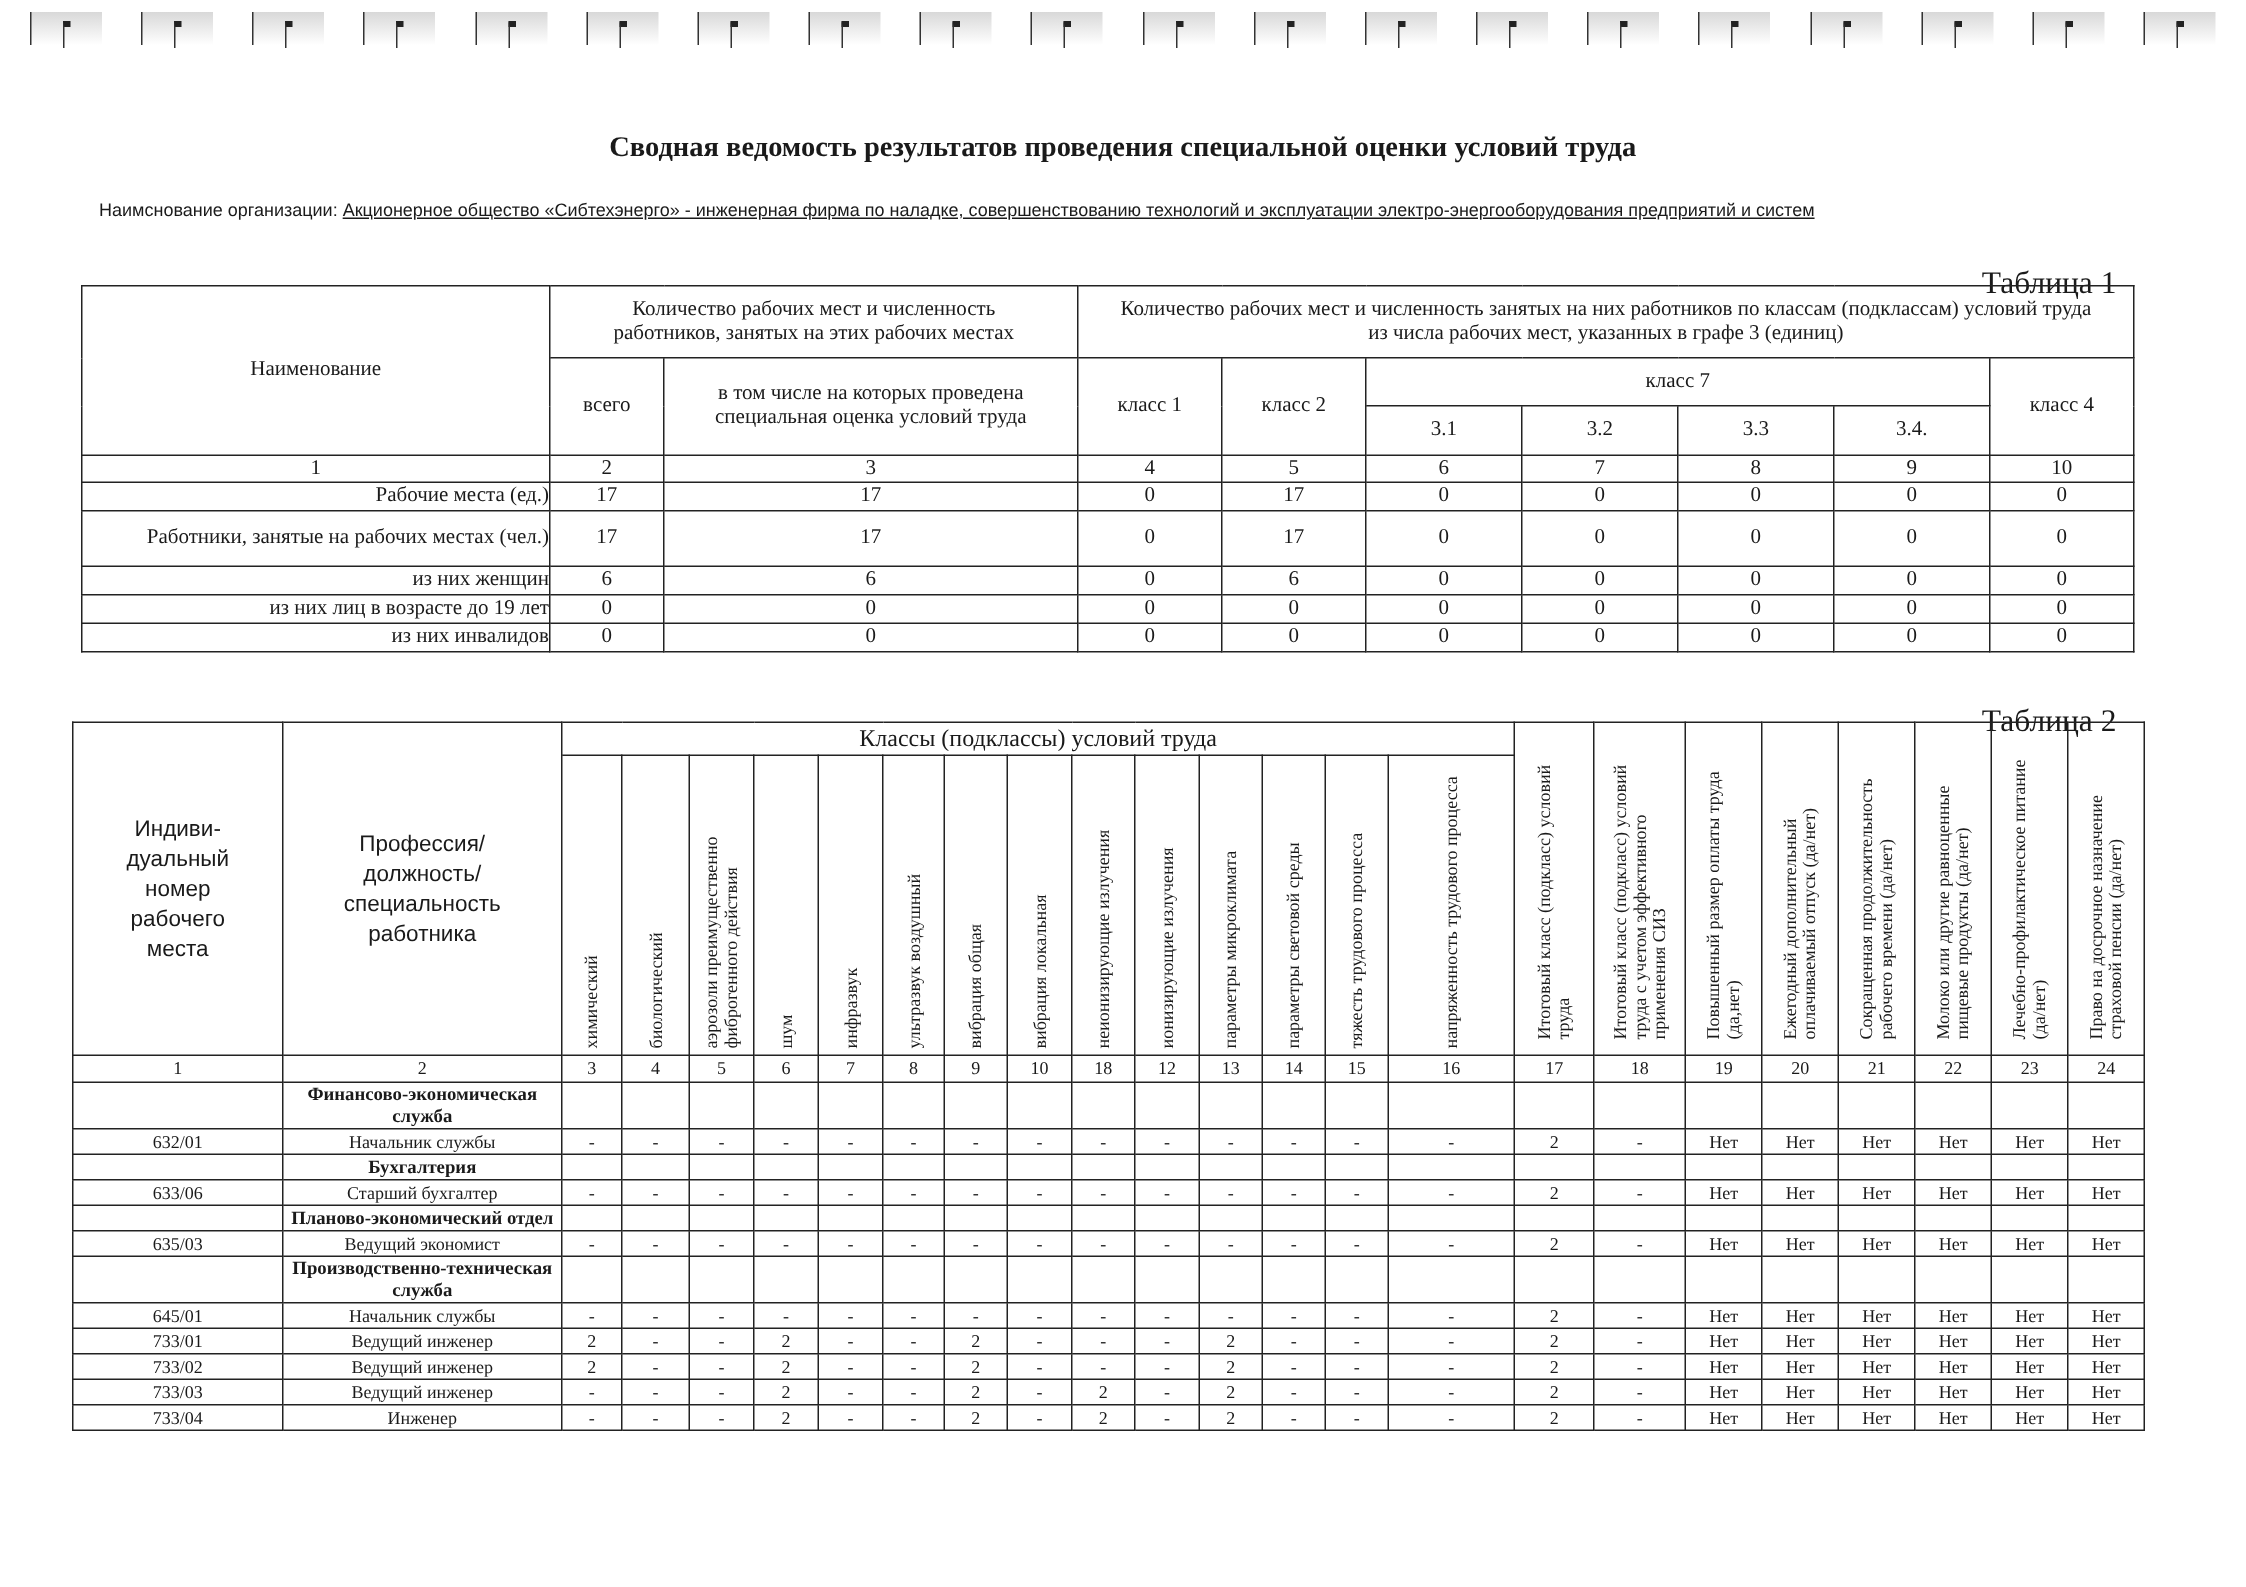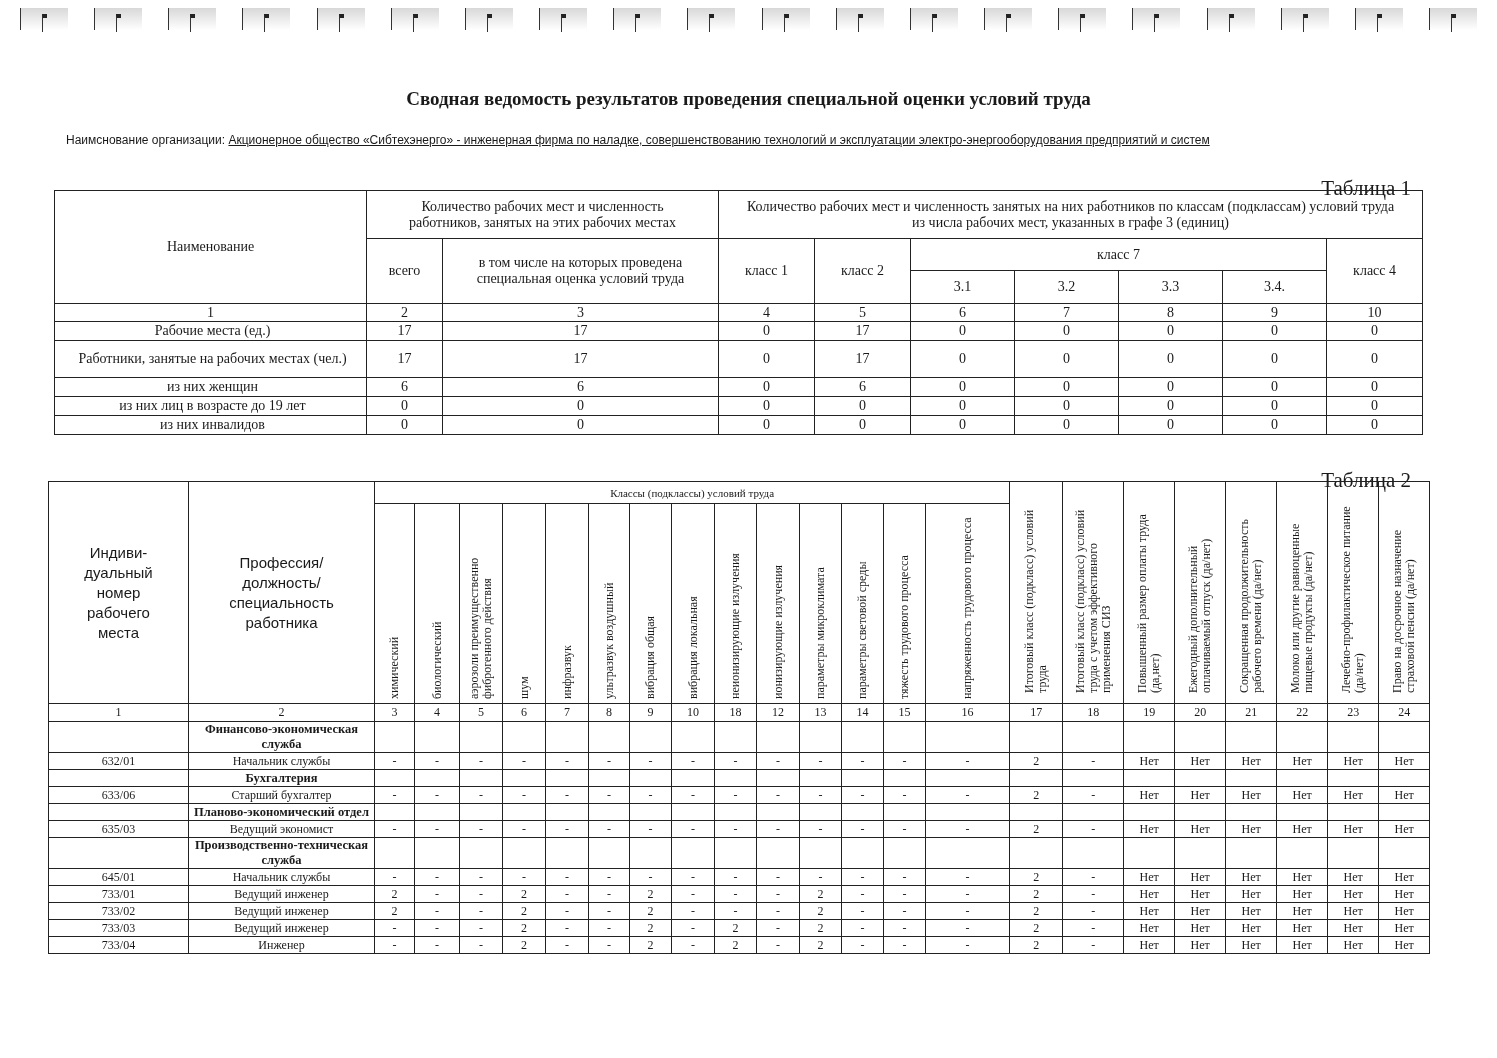--- a/index.html
+++ b/index.html
@@ -9,21 +9,21 @@
   .ring { width:48px; height:22px; position:relative; background:linear-gradient(#d8d8d8,#fff); }
   .ring::before { content:""; position:absolute; left:0; top:0; width:1px; height:22px; background:#333; }
   .ring::after { content:""; position:absolute; left:22px; top:6px; width:4px; height:14px; border-left:1px solid #333; border-top:4px solid #222; }
   .title { position:absolute; top:88px; left:0; width:1497px; text-align:center; font-weight:bold; font-size:19px; }
   .org { position:absolute; top:130px; left:66px; width:1290px; font-family:"Liberation Sans", sans-serif; font-size:12px; line-height:20px; }
   .org .val { text-decoration:underline; }
   .caption { position:absolute; font-size:21px; }
   table { border-collapse:collapse; position:absolute; table-layout:fixed; }
   td, th { border:1px solid #222; text-align:center; vertical-align:middle; font-weight:normal; padding:0; }
   #t1 { top:190px; left:54px; width:1368px; font-size:14px; }
-  #t1 td.lbl { text-align:center; padding-left:4px;margin-left:24px; }
+  #t1 td.lbl { text-align:right; padding-left:4px;margin-left:24px; }
   #t2 { top:481px; left:48px; width:1373px; font-size:12px; }
   .vert { writing-mode:vertical-rl; transform:rotate(180deg); font-size:12px; line-height:13px; text-align:left; padding:4px 0; height:190px; margin:0 auto; }
   #t2 td.dept { font-weight:bold; font-size:12.5px; }
   #t2 .hdrbig { font-family:"Liberation Sans", sans-serif; font-size:15px; line-height:20px; }
   #t2 tbody td { height:16px; }
 </style>
 </head>
 <body>
 
 <div class="binder" id="binder">
@@ -193,21 +193,21 @@
       <col style="width:51px">
       <col style="width:51px">
       <col style="width:51px">
       <col style="width:51px">
       <col style="width:51px">
   </colgroup>
   <thead>
     <tr style="height:22px">
       <th rowspan="2" class="hdrbig" style="padding:0 28px">Индиви-дуальный номер рабочего места</th>
       <th rowspan="2" class="hdrbig" style="padding:0 28px; vertical-align:middle">Профессия/ должность/ специальность работника</th>
-      <th colspan="14" style="font-size:11px">Классы (подклассы) условий труда</th>
+      <th colspan="14" style="font-size:16px">Классы (подклассы) условий труда</th>
       <th rowspan="2" colspan="1" id="t2-extra-0">
           <div class="vert" style="height: 200px;">Итоговый класс (подкласс) условий труда</div>
         </th>
       <th rowspan="2" id="t2-extra-1">
           <div class="vert" style="height: 200px;">Итоговый класс (подкласс) условий труда с учетом эффективного применения СИЗ</div>
         </th>
       <th rowspan="2" id="t2-extra-2">
           <div class="vert" style="height: 200px;">Повышенный размер оплаты труда (да,нет)</div>
         </th>
       <th rowspan="2" id="t2-extra-3">

